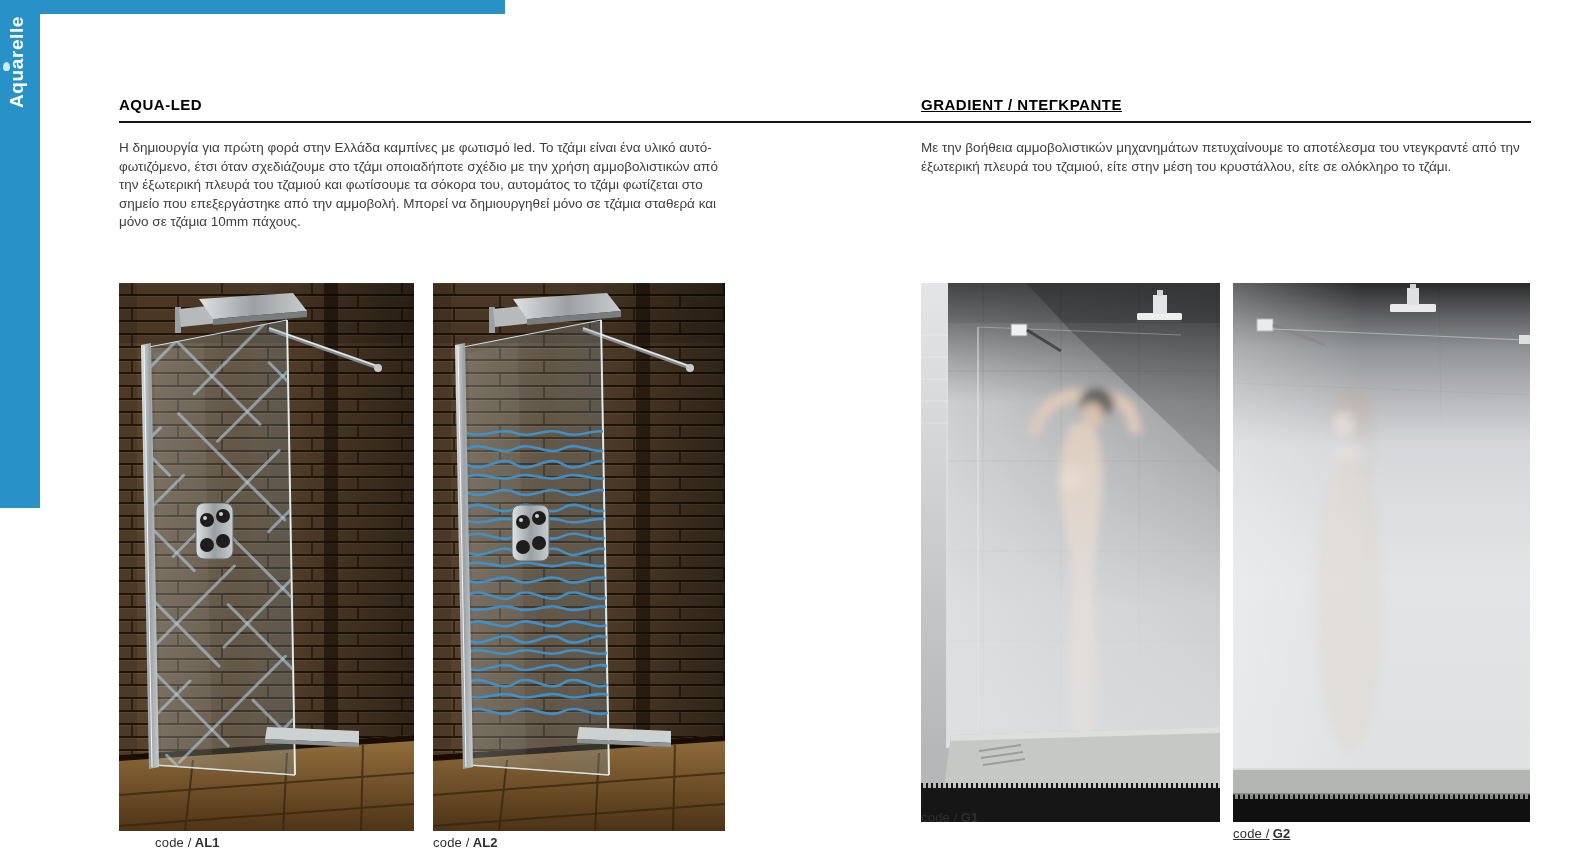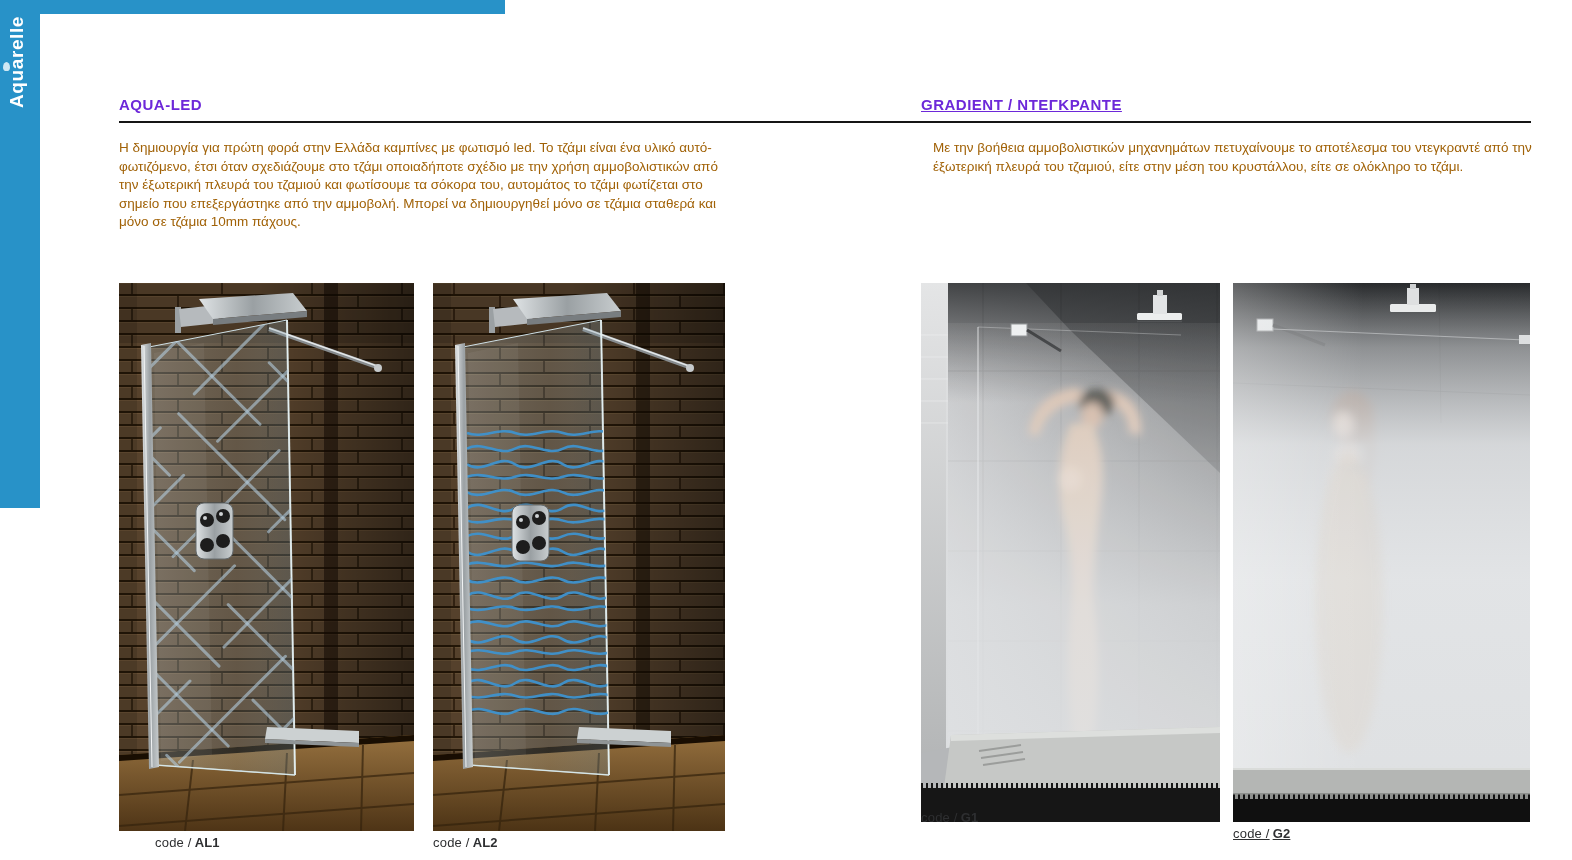--- a/index.html
+++ b/index.html
@@ -13,30 +13,30 @@
     position:absolute;left:6px;top:16px;
     writing-mode:vertical-rl;transform:rotate(180deg);
     color:#ffffff;font-weight:bold;font-size:19px;letter-spacing:.6px;white-space:nowrap;
   }
   .droplet{
     position:absolute;left:3px;top:62px;width:7px;height:9px;
     background:#cfe8f4;border-radius:50% 50% 50% 50%/60% 60% 40% 40%;
   }
   .section-title{
     position:absolute;top:96px;margin:0;font-size:15px;font-weight:bold;
-    color:#6d28d9;letter-spacing:.5px;
+    color:#000000;letter-spacing:.5px;
   }
   #title-left{left:119px;}
   #title-right{left:921px;text-decoration:underline;}
   .rule{position:absolute;left:119px;top:121px;width:1412px;height:2px;background:#151515;}
   .body-text{
-    position:absolute;top:139px;margin:0;font-size:13.5px;line-height:18.6px;color:#a16207;
+    position:absolute;top:139px;margin:0;font-size:13.5px;line-height:18.6px;color:#404040;
   }
   #body-left{left:119px;width:616px;}
-  #body-right{left:921px;width:606px;margin-left:12px;}
+  #body-right{left:921px;width:606px;}
   .fig{position:absolute;overflow:hidden;background:#777;}
   .fig svg{display:block;}
   #fig-al1{left:119px;top:283px;width:295px;height:548px;}
   #fig-al2{left:433px;top:283px;width:292px;height:548px;}
   #fig-g1{left:921px;top:283px;width:299px;height:539px;}
   #fig-g2{left:1233px;top:283px;width:297px;height:539px;}
   .caption{position:absolute;font-size:13px;color:#2e2f31;letter-spacing:.2px;}
   .caption b{margin-left:3px;}
   #cap-al1{left:119px;top:835px;margin-left:36px;}
   #cap-al2{left:433px;top:835px;}

